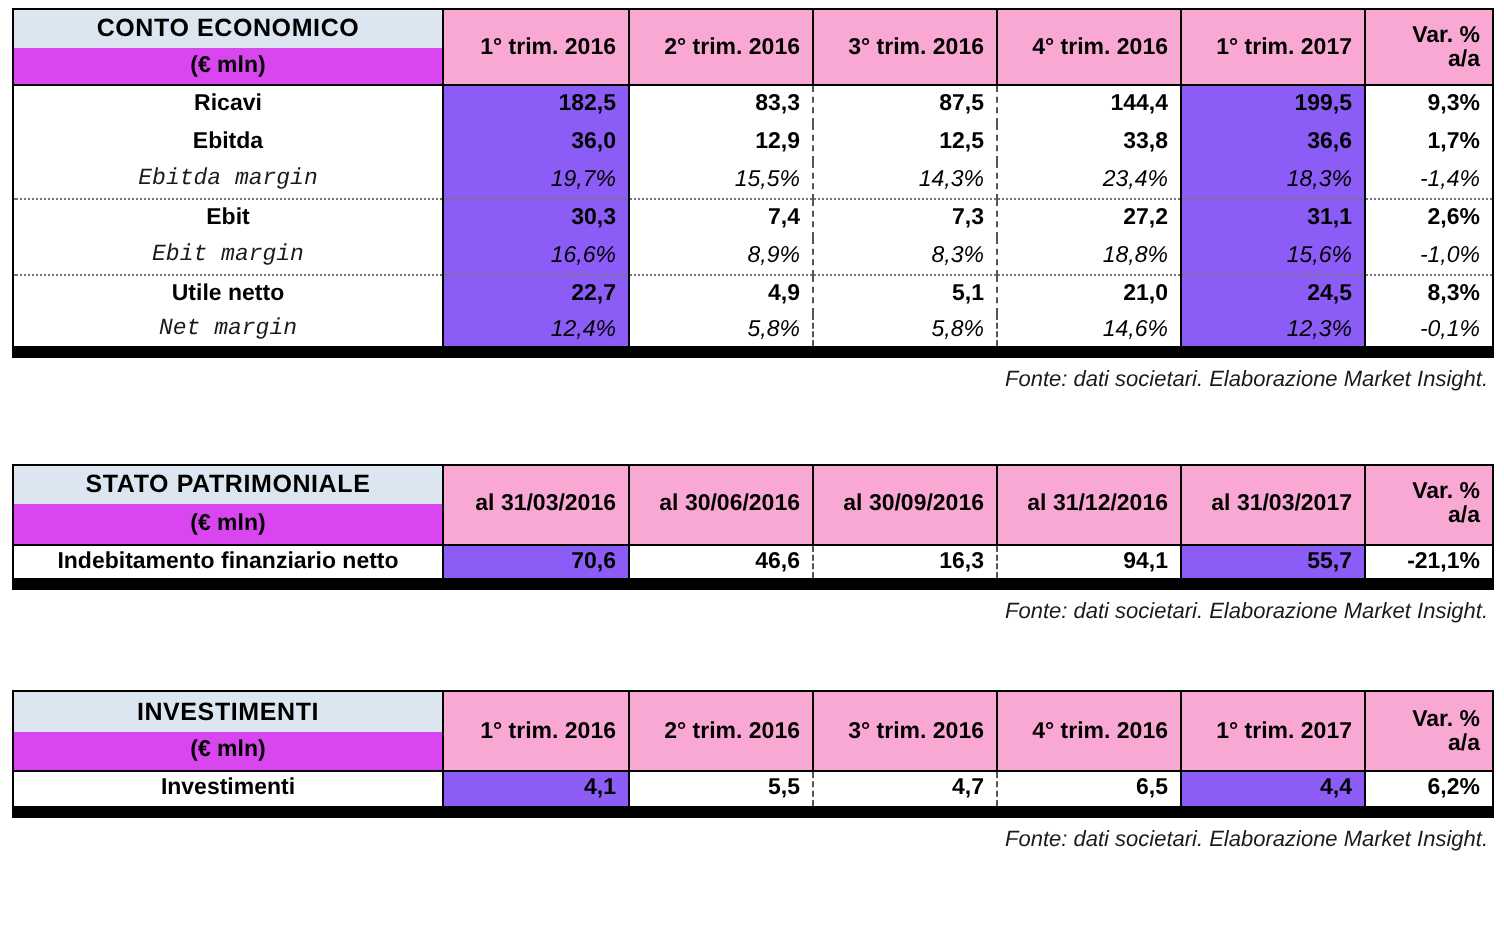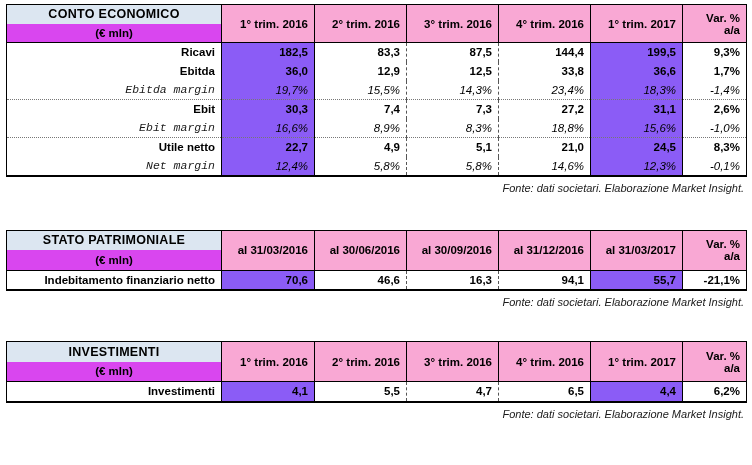--- a/index.html
+++ b/index.html
@@ -48,36 +48,36 @@
   .hdr-cell {
     background: #f9a8d4;
     text-align: right;
     font-weight: bold;
     font-size: 11.5px;
     border: 1px solid #000;
   }
   .hdr-cell.dashleft { border-left: 1px dashed #555; margin-left: 45px; }
   .hdr-cell.solidleft { border-left: 1px solid #000; }
   .lbl {
-    text-align: right;
+    text-align: center;
     font-weight: bold;
     border-left: 1px solid #000;
     border-right: 1px solid #000;
   }
   .lbl.italic { font-weight: normal; font-style: italic; color: #1a1a1a; font-family: Liberation Mono, monospace; }
   .num {
     text-align: right;
     font-weight: bold;
   }
   .num.italic { font-weight: normal; font-style: italic; }
   .cellb { border-left: 1px dashed #555; border-right: none; }
   .cell-hl { background: #8b5cf6; border-left: 1px solid #000; border-right: 1px solid #000; }
   .cell-last { border-left: 1px solid #000; border-right: 1px solid #000; }
   .rowtop td { border-top: 1px solid #000; }
-  .rowbot td { border-bottom: 2px solid #000000; }
+  .rowbot td { border-bottom: 6px solid #000000; }
   .dotted-bot td { border-bottom: 1px dotted #777; }
   .source {
     text-align: right;
     font-size: 11px;
     font-style: italic;
     font-weight: normal;
     color: #1a1a1a;
     width: 740px;
     padding: 5px 2px 0 0;
   }

